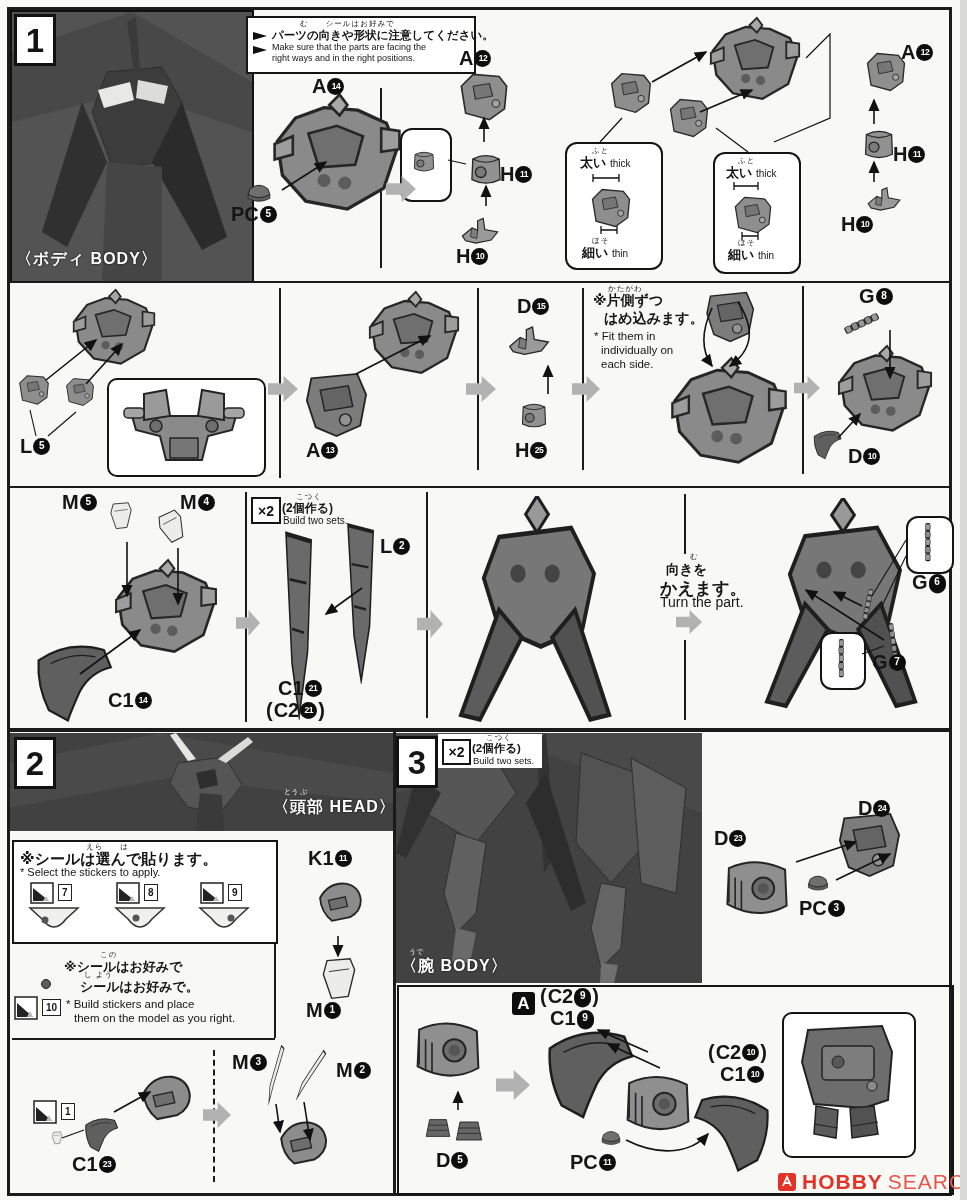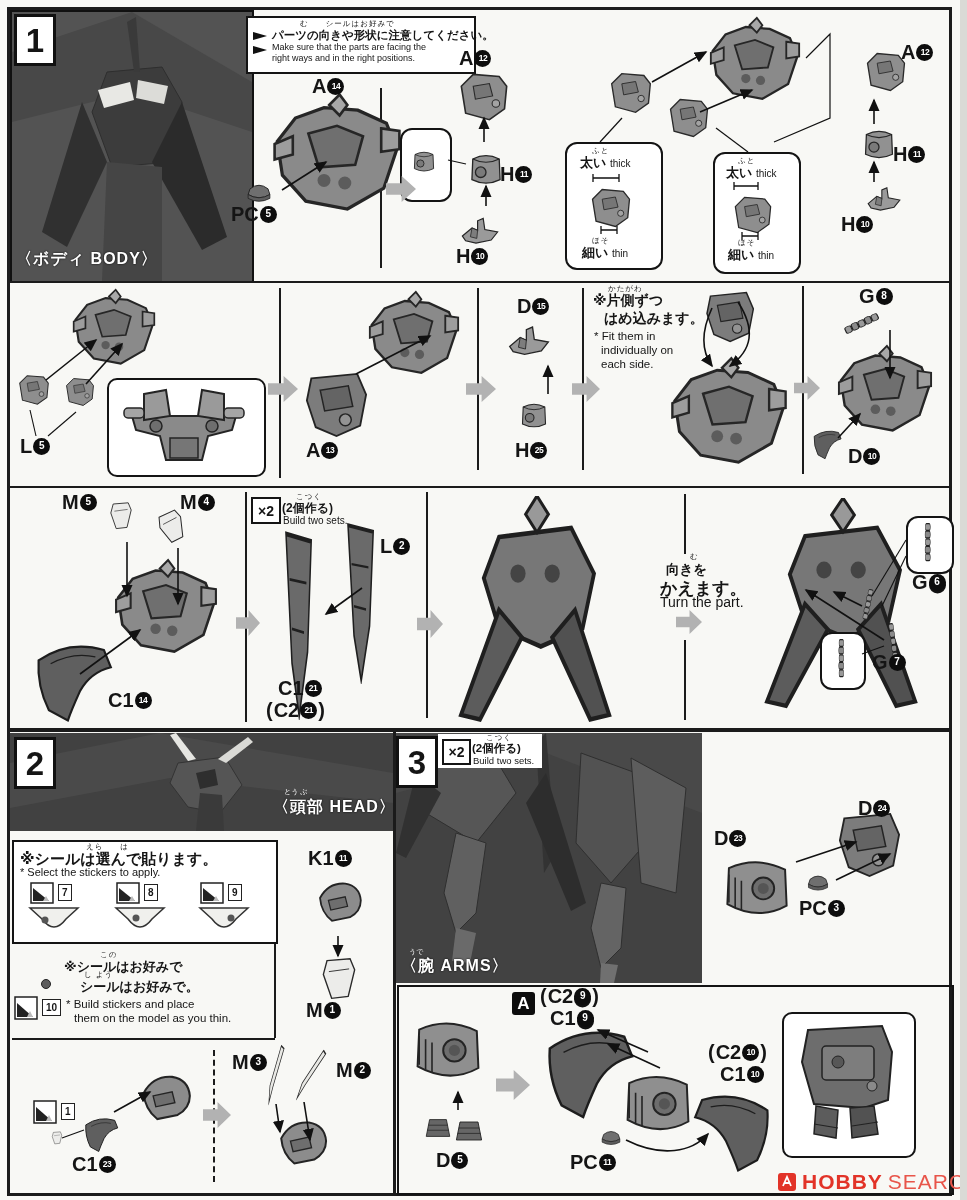--- a/index.html
+++ b/index.html
@@ -582,21 +582,21 @@
   <div class="jp" style="left:64px;top:958px;font-size:13px">※シールはお好みで</div>
   <div class="furi" style="left:84px;top:970px">し よう</div>
   <div class="jp" style="left:80px;top:978px;font-size:13px">シールはお好みで。</div>
   <svg class="abs" style="left:14px;top:996px;z-index:6" width="24" height="24">
       <rect x="1" y="1" width="22" height="22" fill="#fff" stroke="#222" stroke-width="1.5"></rect>
       <path d="M3,21 L19,21 L3,7 Z" fill="#222"></path>
       <path d="M13,21 L19,21 L16,15 Z" fill="#bbb"></path>
     </svg>
   <span class="numbox abs" style="left:42px;top:999px;z-index:6">10</span>
   <div class="en" style="left:66px;top:998px;font-size:11.5px">* Build stickers and place</div>
-  <div class="en" style="left:74px;top:1012px;font-size:11.5px">them on the model as you thin.</div>
+  <div class="en" style="left:74px;top:1012px;font-size:11.5px">them on the model as you right.</div>
 
   <div class="plabel" style="left:308px;top:848px">
       <span>K1</span>
       <span class="cnum d2">11</span>
     </div>
   <div class="p" style="left:300px;top:874px">
       <svg width="76" height="60">
         <use href="#sy-head"></use>
       </svg>
     </div>
@@ -677,21 +677,21 @@
       <path d="M150,40 L190,170 L175,178 L130,70 Z" fill="#2d2d2d"></path>
     </svg>
   </div>
   <div class="stepnum" style="left:396px;top:736px;width:36px;height:46px">3</div>
   <div class="wbox" style="left:438px;top:734px;width:104px;height:34px;border:none;background:#fff;z-index:3"></div>
   <div class="x2box" style="left:442px;top:739px;width:25px;height:22px">×2</div>
   <div class="furi" style="left:486px;top:733px">こつく</div>
   <div class="jp" style="left:472px;top:741px;font-size:11.5px">(2個作る)</div>
   <div class="en" style="left:473px;top:755px;font-size:9.5px">Build two sets.</div>
   <div class="furi-w" style="left:409px;top:947px">うで</div>
-  <div class="caption" style="left:401px;top:956px">〈腕 ARMS〉</div>
+  <div class="caption" style="left:401px;top:956px">〈腕 BODY〉</div>
 
   <div class="plabel" style="left:714px;top:828px">
       <span>D</span>
       <span class="cnum d2">23</span>
     </div>
   <div class="p" style="left:718px;top:850px">
       <svg width="78" height="80">
         <use href="#sy-armcyl"></use>
       </svg>
     </div>

